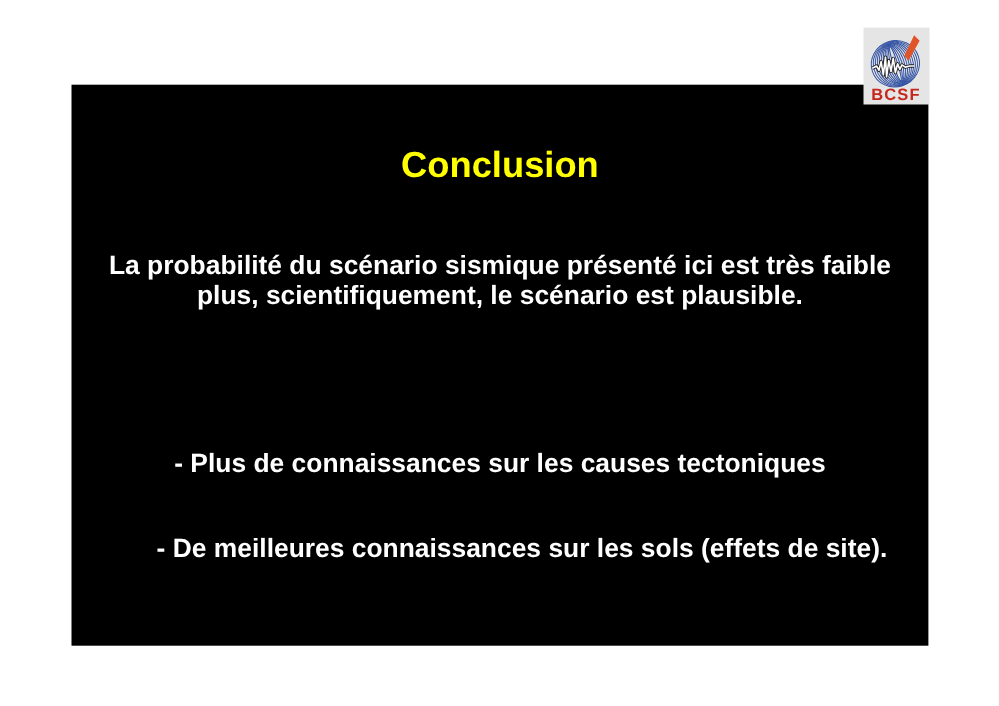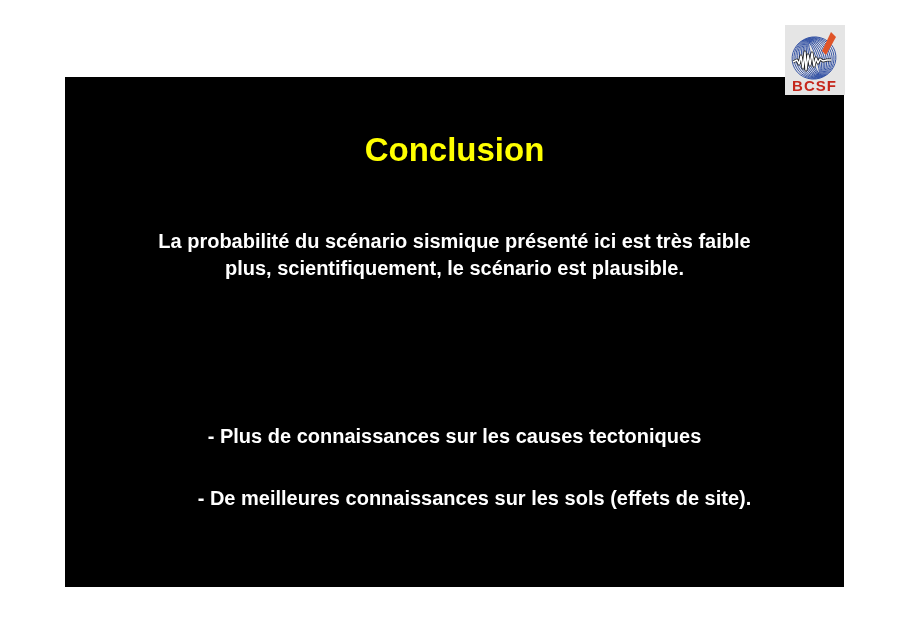--- a/index.html
+++ b/index.html
@@ -42,28 +42,28 @@
   }
 
   .slide-title {
     top: 55px;
     font-size: 33px;
     line-height: 36px;
     color: var(--accent_yellow);
   }
 
   .body-text {
-    font-size: 20px;
+    font-size: 24px;
     line-height: 27px;
     color: var(--body_white);
   }
 
   .intro   { top: 151px; }
   .subhead { top: 253px; color: var(--accent_yellow); }
-  .bullet-1 { top: 346px; text-align: center; }
+  .bullet-1 { top: 331px; text-align: center; }
   .bullet-2 { top: 408px; padding-left: 40px; }
   .bullet-3 { top: 457px; }
 
   .logo-box {
     position: absolute;
     left: 785px;
     top: 25px;
     width: 60px;
     height: 70px;
     background: #e5e5e5;

